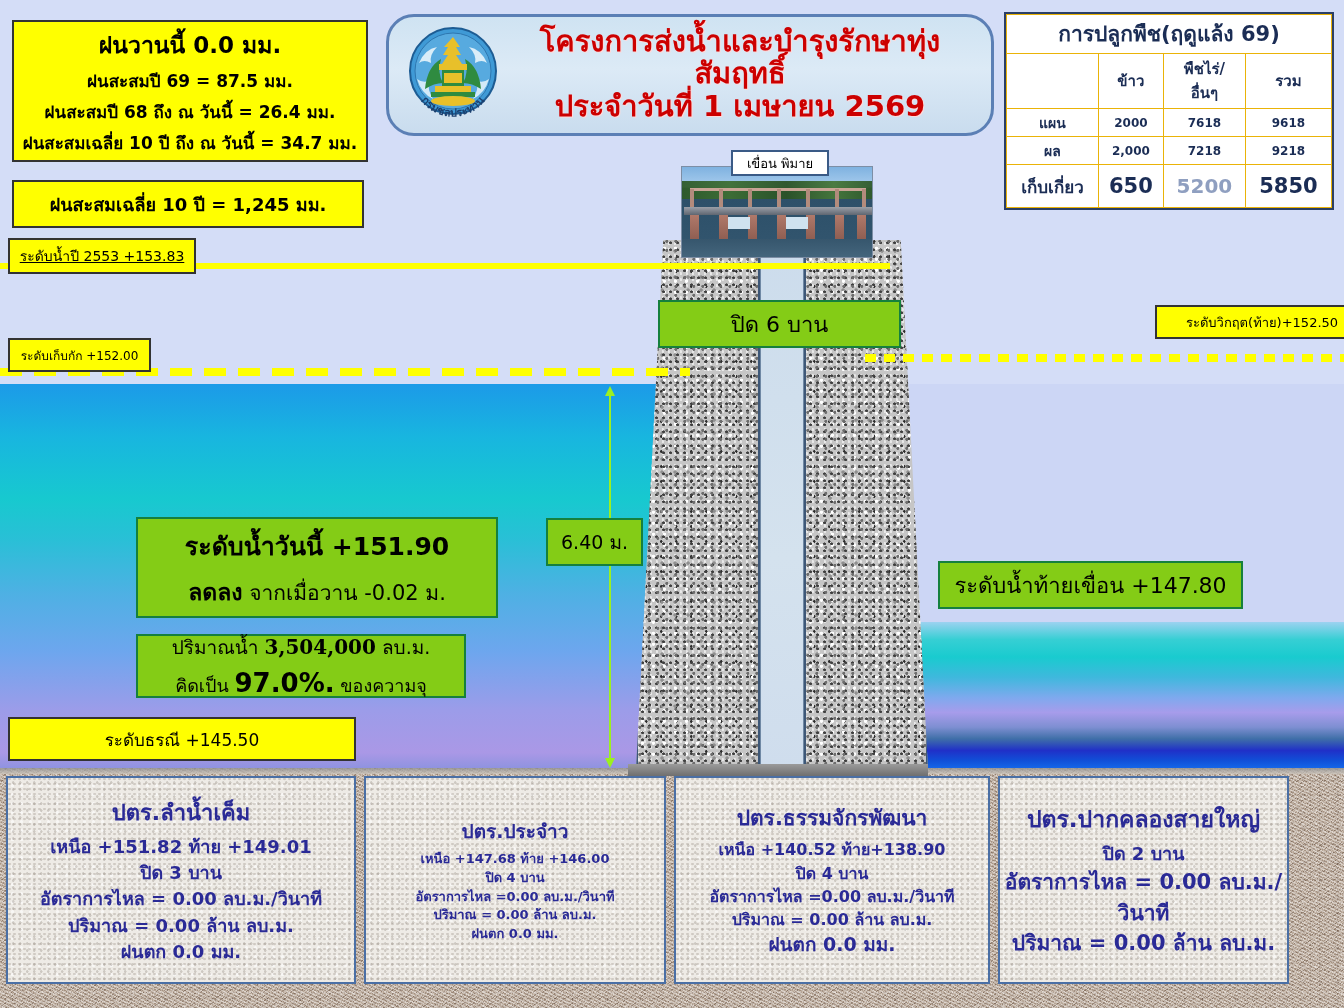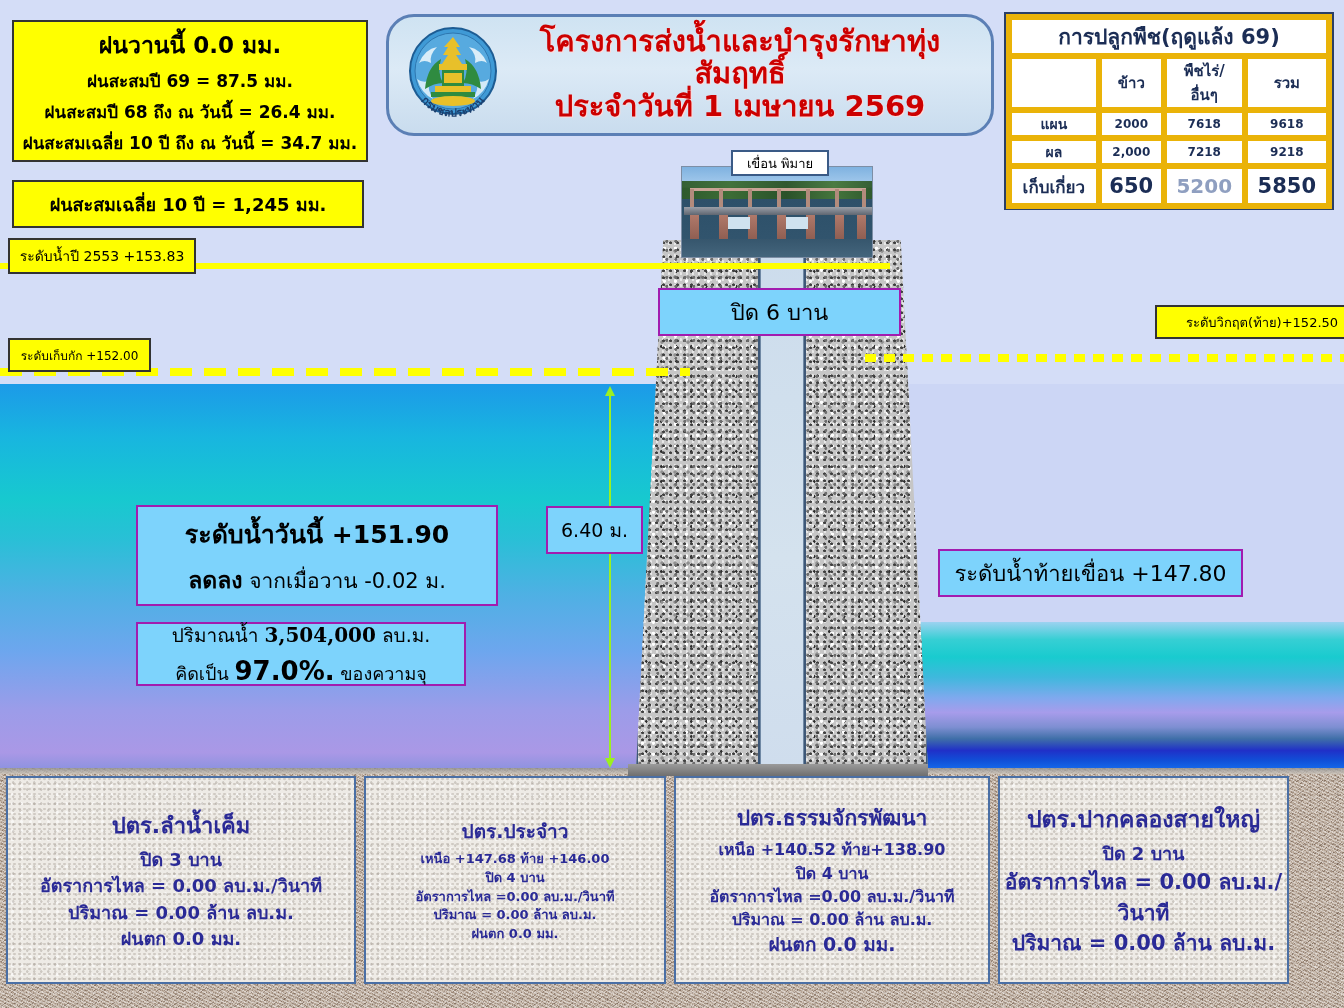--- a/index.html
+++ b/index.html
@@ -105,35 +105,35 @@
     font-size: 13px; color: #000; z-index: 6;
   }
 
   
   .ybox {
     position: absolute; background: #ffff00; border: 2px solid #333;
     display: flex; flex-direction: column; align-items: center; justify-content: center;
     color: #000; text-align: center; z-index: 5;
   }
   .obox {
-    position: absolute; background: #7dd3fc; border: 2px solid #a21caf;
+    position: absolute; background: #84cc16; border: 2px solid #15803d;
     display: flex; flex-direction: column; align-items: center; justify-content: center;
-    color: #000; text-align: center; z-index: 5;
+    color: #000; text-align: center; z-index: 5; margin-top: 12px;
   }
   .rain-box     { left: 12px;  top: 20px;  width: 356px; height: 142px; gap: 4px; padding: 4px 6px; }
   .rain-box .l1 { font-size: 23px; font-weight: 700; }
   .rain-box .l2 { font-size: 17px; font-weight: 700; }
   .rain-box .l3 { font-size: 17px; font-weight: 700; }
   .rain-box .l4 { font-size: 17px; font-weight: 700; }
 
   .rain-avg-box { left: 12px; top: 180px; width: 352px; height: 48px; }
   .rain-avg-box .t { font-size: 18px; font-weight: 700; }
 
   .lvl2553 { left: 8px; top: 238px; width: 188px; height: 36px; }
-  .lvl2553 .t { font-size: 14px; }
+  .lvl2553 .t { font-size: 14px; text-decoration: underline; }
 
   .lvlkeep { left: 8px; top: 338px; width: 143px; height: 34px; }
   .lvlkeep .t { font-size: 12px; }
 
   .lvlcrit { left: 1155px; top: 305px; width: 214px; height: 34px; }
   .lvlcrit .t { font-size: 13px; }
 
   .gate-box { left: 658px; top: 288px; width: 243px; height: 48px; z-index: 7; }
   .gate-box .t { font-size: 22px; }
 
@@ -204,21 +204,21 @@
   }
 
   
   .crop-table {
     position: absolute; left: 1004px; top: 12px; width: 330px; height: 198px;
     background: #ffffff; border: 2px solid #2a3f66; z-index: 6;
     border-collapse: collapse; color: #1b2d55;
   }
   .crop-table table { width: 100%; height: 100%; border-collapse: collapse; }
   .crop-table td, .crop-table th {
-    border: 6px solid #eab308; text-align: center; font-weight: 700; color:#1b2d55;
+    border: 1px solid #eab308; text-align: center; font-weight: 700; color:#1b2d55;
   }
   .ct-title { font-size: 21px; height: 36px; }
   .ct-head  { font-size: 15px; height: 52px; }
   .ct-row   { font-size: 12px; height: 26px; }
   .ct-last  { font-size: 21px; height: 40px; }
   .ct-last .dim { color: #8f9fc0; font-size: 20px; }
   .ct-rowlabel { font-size: 14px; }
   .ct-lastlabel { font-size: 17px; }
 
   
@@ -394,20 +394,23 @@
   </div>
 
   <div class="ybox lvlkeep">
     <div class="t">ระดับเก็บกัก +152.00</div>
   </div>
 
   <div class="ybox lvlcrit">
     <div class="t">ระดับวิกฤต(ท้าย)+152.50</div>
   </div>
 
+  <div class="ybox ground-box">
+    <div class="t">ระดับธรณี  +145.50</div>
+  </div>
 
   <div class="obox gate-box">
     <div class="t">ปิด 6 บาน</div>
   </div>
 
   <div class="meas-arrow">
     <div class="head-up"></div>
     <div class="shaft"></div>
     <div class="head-dn"></div>
   </div>
@@ -432,20 +435,21 @@
   </div>
 
   <div class="obox tail-box">
     <div class="t">ระดับน้ำท้ายเขื่อน +147.80</div>
   </div>
 
   <div class="stations">
 
     <div class="station st1">
       <div class="name">ปตร.ลำน้ำเค็ม</div>
+      <div class="ln">เหนือ +151.82 ท้าย +149.01</div>
       <div class="ln">ปิด 3 บาน</div>
       <div class="ln">อัตราการไหล  = 0.00 ลบ.ม./วินาที</div>
       <div class="ln">ปริมาณ = 0.00 ล้าน ลบ.ม.</div>
       <div class="ln">ฝนตก 0.0 มม.</div>
     </div>
 
     <div class="station st2">
       <div class="name">ปตร.ประจำว</div>
       <div class="ln">เหนือ +147.68 ท้าย +146.00</div>
       <div class="ln">ปิด  4 บาน</div>

